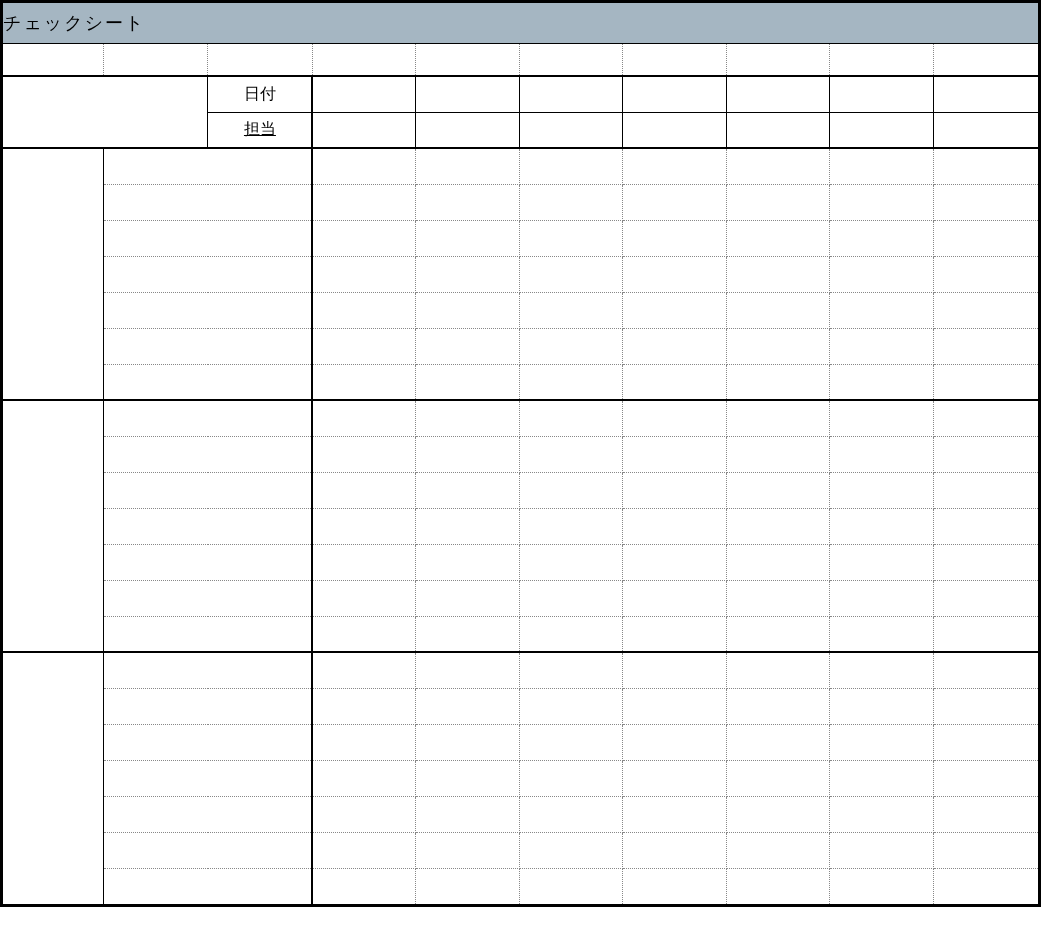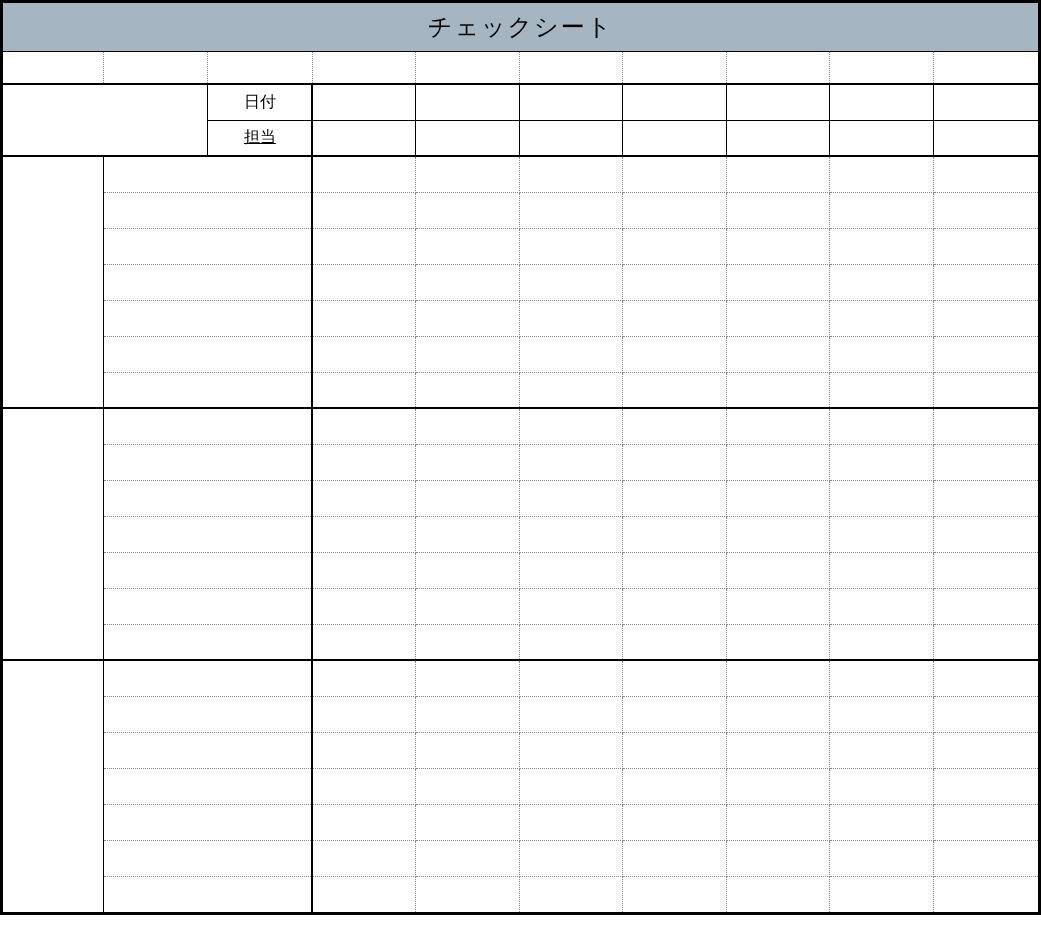--- a/index.html
+++ b/index.html
@@ -11,22 +11,22 @@
       font-family: "Yu Gothic", "Meiryo", sans-serif;
       background: #fff;
       padding: 0;
     }
     .sheet {
       width: 1041px;
       border: 3px solid #000;
     }
     .title-bar {
       background: #a5b6c2;
-      text-align: center;
-      font-size: 24px;
+      text-align: left;
+      font-size: 18px;
       padding: 8px 0;
       letter-spacing: 2px;
       border-bottom: 1px solid #000;
     }
     table {
       border-collapse: collapse;
       width: 100%;
       table-layout: fixed;
     }
     td {

